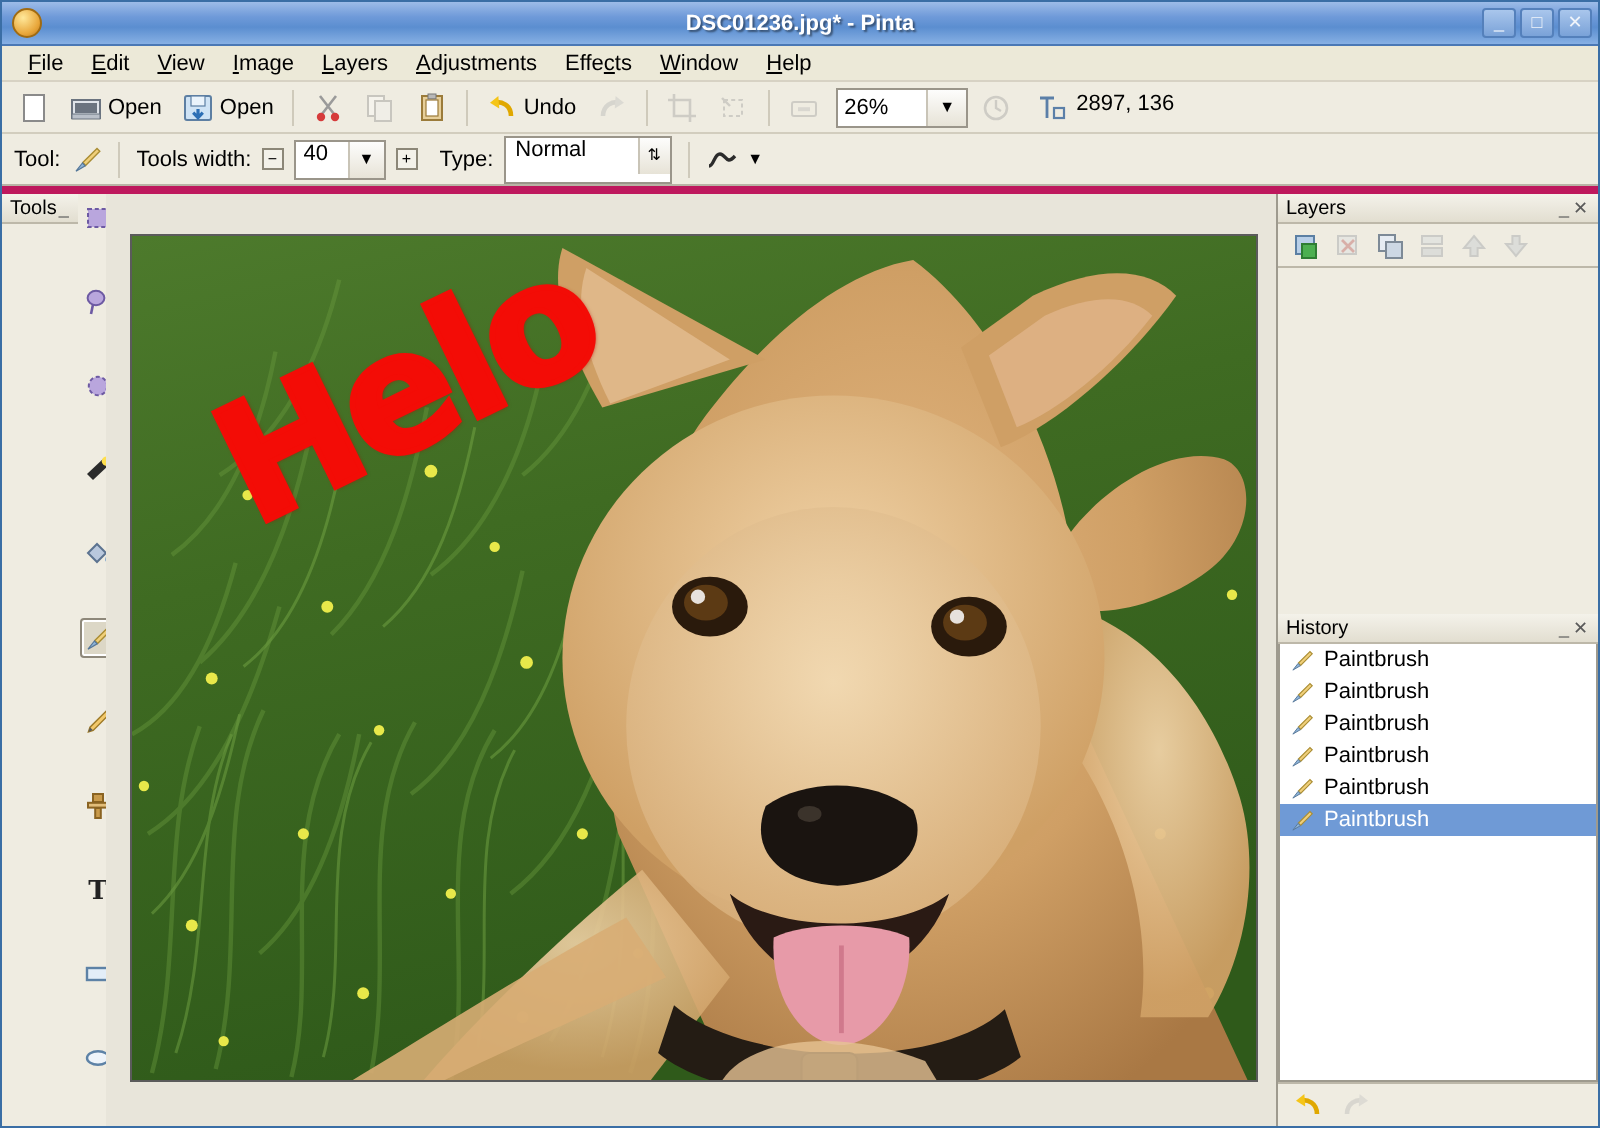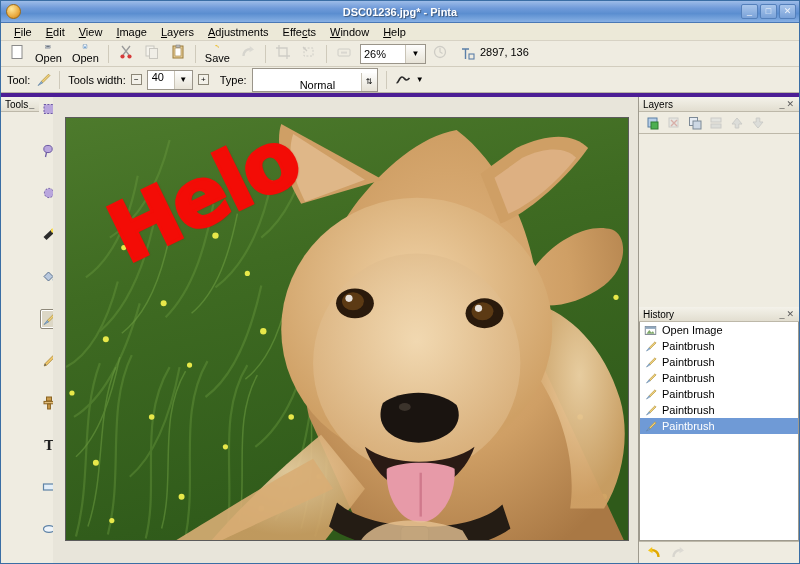--- a/index.html
+++ b/index.html
@@ -4,21 +4,21 @@
 <style>
   * { box-sizing: border-box; margin:0; padding:0; }
   html,body{ width:800px; height:564px; overflow:hidden; }
   body{
     font-family:"Liberation Sans", sans-serif;
     font-size:11px;
     color:#000;
     background:#d4d0c8;
   }
   #app{ position:relative; width:800px; height:564px;
-        border:1px solid #3a6ea5; background:#4c1d95; }
+        border:1px solid #3a6ea5; background:#be185d; }
 
   
   .titlebar{
     height:22px; display:flex; align-items:center;
     background:linear-gradient(to bottom,#9dbce8 0%,#6f9ad9 35%,#5b8ed0 60%,#87b0e4 100%);
     border-bottom:1px solid #4a78b5;
     padding:0 3px; position:relative;
   }
   .tb-icon{
     width:15px;height:15px;border-radius:50%;
@@ -50,21 +50,21 @@
   .menu-item u{ text-decoration:underline; }
 
   
   .toolbar{
     height:26px; display:flex; align-items:center; gap:2px;
     background:#efece1; border-bottom:1px solid #d2cdbe; padding:0 4px;
   }
   .tbtn{
     height:22px; min-width:22px; display:flex;align-items:center;gap:3px;
     padding:0 3px; border:1px solid transparent; border-radius:2px;
-    font-size:11px; cursor:default;flex-direction:column;
+    font-size:11px; cursor:default;
   }
   .tbtn.disabled{ opacity:.38; }
   .tsep{ width:1px;height:18px;background:#cfcabb;margin:0 3px; }
   .ico{ width:16px;height:16px;display:block; }
 
   .zoombox{
     display:flex;align-items:center; height:20px;
     border:1px solid #9a958a; background:#fff; margin-left:2px;
   }
   .zoomval{ width:44px; padding:0 3px; font-size:11px; line-height:18px; }
@@ -84,21 +84,21 @@
   .spin{
     display:flex;align-items:flex-start;height:20px;border:1px solid #9a958a;background:#fff;
   }
   .spin .v{ width:26px;text-align:left;padding-left:4px;font-size:11px; }
   .spin .c{
     width:18px;height:18px;border-left:1px solid #c9c4b7;
     background:linear-gradient(to bottom,#fdfdfc,#e7e3d7);
     display:flex;align-items:center;justify-content:center;font-size:8px;
   }
   .combo{
-    display:flex;align-items:flex-end;height:24px;border:1px solid #9a958a;background:#fff;padding-left:42px;
+    display:flex;align-items:flex-start;height:24px;border:1px solid #9a958a;background:#fff;
   }
   .combo .v{ width:66px;padding-left:5px;font-size:11px; }
   .combo .c{
     width:16px;height:18px;border-left:1px solid #c9c4b7;
     background:linear-gradient(to bottom,#fdfdfc,#e7e3d7);
     display:flex;align-items:center;justify-content:center;font-size:8px;
   }
   .pmbtn{ width:11px;height:11px;border:1px solid #8c8778;background:#f3f1e9;
           display:flex;align-items:center;justify-content:center;font-size:8px;line-height:1;}
 
@@ -262,21 +262,21 @@
       </svg>
     </div>
 
     <div class="tsep"></div>
 
     <div class="tbtn">
       <svg class="ico" viewBox="0 0 16 16">
         <path d="M12.5 12 C12.5 6.5 8 4.5 4 5.2" stroke="#e0a800" stroke-width="2.3" fill="none"></path>
         <path d="M6.2 2 L2 5.4 L6.6 8.2 Z" fill="#f5c518"></path>
       </svg>
-      <span>Save</span>
+      <span>Undo</span>
     </div>
     <div class="tbtn disabled">
       <svg class="ico" viewBox="0 0 16 16">
         <path d="M3.5 12 C3.5 6.5 8 4.5 12 5.2" stroke="#b0b0b0" stroke-width="2.3" fill="none"></path>
         <path d="M9.8 2 L14 5.4 L9.4 8.2 Z" fill="#bdbdbd"></path>
       </svg>
     </div>
 
     <div class="tsep"></div>
 
@@ -725,30 +725,20 @@
         </div>
       </div>
 
       <div class="dock-panel" style="flex:1">
         <div class="panel-head2">
           <span class="ttl">History</span>
           <span class="ph-btn">_</span>
           <span class="ph-btn">✕</span>
         </div>
         <div class="listbox" id="history-list">
-            <div class="hist-row">
-              <span style="display: flex;">
-                <svg viewBox="0 0 16 16" style="width:13px;height:13px">
-                  <rect x="1.5" y="3" width="13" height="10" fill="#fff" stroke="#6b7480"></rect>
-                  <rect x="1.5" y="3" width="13" height="3" fill="#8fa7bd"></rect>
-                  <path d="M3 12 L6.5 7.5 L9 10.5 L11 9 L13 12 Z" fill="#7fa86a"></path>
-                </svg>
-              </span>
-              <span>Open Image</span>
-            </div>
             <div class="hist-row">
               <span style="display: flex;">
                 <svg viewBox="0 0 16 16" style="width:13px;height:13px">
                   <path d="M13.5 2.2 L6.4 9.3 L7.8 10.7 L14.9 3.6 Z" fill="#f0cf7a" stroke="#a98c32" stroke-width=".7"></path>
                   <path d="M6.2 9.5 L3 13.6 L7.6 10.9 Z" fill="#8fb4d8" stroke="#56789a" stroke-width=".6"></path>
                 </svg>
               </span>
               <span>Paintbrush</span>
             </div>
             <div class="hist-row">

